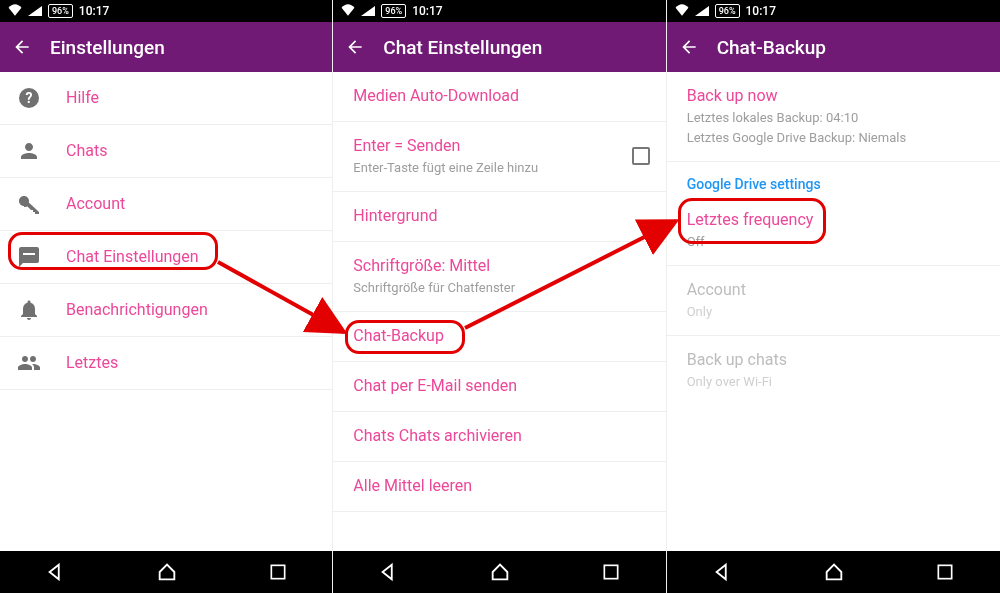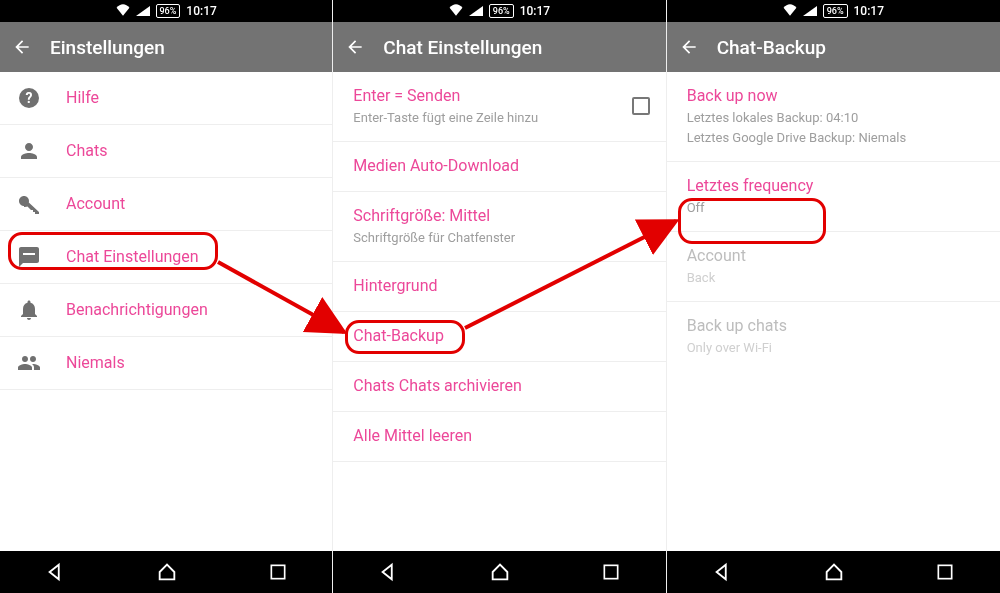--- a/index.html
+++ b/index.html
@@ -23,21 +23,21 @@
   }
   .screen:last-child { border-right: none; }
 
   
   .statusbar {
     height: 22px;
     background: #000;
     color: #fff;
     display: flex;
     align-items: center;
-    justify-content: center;
+    justify-content: flex-start;
     gap: 6px;
     padding: 0 8px;
     font-size: 12px;
     font-weight: 500;
   }
   .statusbar .sig {
     width: 0; height: 0;
     border-right: 14px solid #fff;
     border-top: 10px solid transparent;
   }
@@ -49,21 +49,21 @@
     border: 1px solid #fff;
     border-radius: 2px;
     font-size: 9px;
     padding: 0 3px;
     line-height: 12px;
   }
 
   
   .appbar {
     height: 50px;
-    background: #737373;
+    background: #701a75;
     color: #fff;
     display: flex;
     align-items: center;
     padding: 0 12px;
     gap: 18px;
   }
   .appbar .back svg { display:block; }
   .appbar .title { font-size: 19px; font-weight: 500; }
 
   
@@ -179,21 +179,21 @@
             </svg>
           </span>
         <span class="txt"><span class="lbl">Benachrichtigungen</span></span>
       </div>
       <div class="row">
         <span class="ico">
             <svg width="24" height="24" viewBox="0 0 24 24">
               <path d="M16 11c1.7 0 3-1.3 3-3s-1.3-3-3-3-3 1.3-3 3 1.3 3 3 3zm-8 0c1.7 0 3-1.3 3-3S9.7 5 8 5 5 6.3 5 8s1.3 3 3 3zm0 2c-2.3 0-7 1.2-7 3.5V19h14v-2.5c0-2.3-4.7-3.5-7-3.5zm8 0c-.3 0-.6 0-1 .1 1.2.9 2 2 2 3.4V19h6v-2.5c0-2.3-4.7-3.5-7-3.5z"></path>
             </svg>
           </span>
-        <span class="txt"><span class="lbl">Niemals</span></span>
+        <span class="txt"><span class="lbl">Letztes</span></span>
       </div>
     </div>
     <div class="navbar">
       <span>
           <svg width="22" height="22" viewBox="0 0 24 24">
             <path fill="none" stroke="#fff" stroke-width="2" d="M15 4 L5 12 L15 20 Z"></path>
           </svg>
         </span>
       <span>
           <svg width="22" height="22" viewBox="0 0 24 24">
@@ -222,34 +222,37 @@
     <div class="appbar">
       <span class="back">
           <svg width="20" height="20" viewBox="0 0 24 24">
             <path fill="#fff" d="M20 11H7.8l5.6-5.6L12 4l-8 8 8 8 1.4-1.4L7.8 13H20z"></path>
           </svg>
         </span>
       <span class="title">Chat Einstellungen</span>
     </div>
     <div class="list">
       <div class="row noicon">
+        <span class="txt"><span class="lbl">Medien Auto-Download</span></span>
+      </div>
+      <div class="row noicon">
         <span class="txt"><span class="lbl">Enter = Senden</span><br><span class="sub">Enter-Taste fügt eine Zeile hinzu</span></span>
         <span class="chk"></span>
       </div>
       <div class="row noicon">
-        <span class="txt"><span class="lbl">Medien Auto-Download</span></span>
+        <span class="txt"><span class="lbl">Hintergrund</span></span>
       </div>
       <div class="row noicon">
         <span class="txt"><span class="lbl">Schriftgröße: Mittel</span><br><span class="sub">Schriftgröße für Chatfenster</span></span>
       </div>
       <div class="row noicon">
-        <span class="txt"><span class="lbl">Hintergrund</span></span>
-      </div>
-      <div class="row noicon">
         <span class="txt"><span class="lbl">Chat-Backup</span></span>
+      </div>
+      <div class="row noicon">
+        <span class="txt"><span class="lbl">Chat per E-Mail senden</span></span>
       </div>
       <div class="row noicon">
         <span class="txt"><span class="lbl">Chats Chats archivieren</span></span>
       </div>
       <div class="row noicon">
         <span class="txt"><span class="lbl">Alle Mittel leeren</span></span>
       </div>
     </div>
     <div class="navbar">
       <span>
@@ -287,25 +290,26 @@
             <path fill="#fff" d="M20 11H7.8l5.6-5.6L12 4l-8 8 8 8 1.4-1.4L7.8 13H20z"></path>
           </svg>
         </span>
       <span class="title">Chat-Backup</span>
     </div>
     <div class="list">
       <div class="row noicon" style="align-items:flex-start;">
         <span class="txt"><span class="lbl">Back up now</span><br><span class="sub" style="white-space:pre-line">Letztes lokales Backup: 04:10
 Letztes Google Drive Backup: Niemals</span></span>
       </div>
+      <div class="section-header">Google Drive settings</div>
       <div class="row noicon">
         <span class="txt"><span class="lbl">Letztes frequency</span><br><span class="sub">Off</span></span>
       </div>
       <div class="row noicon disabled">
-        <span class="txt"><span class="lbl">Account</span><br><span class="sub">Back</span></span>
+        <span class="txt"><span class="lbl">Account</span><br><span class="sub">Only</span></span>
       </div>
       <div class="row noicon disabled" style="border-bottom:none">
         <span class="txt"><span class="lbl">Back up chats</span><br><span class="sub">Only over Wi-Fi</span></span>
       </div>
     </div>
     <div class="navbar">
       <span>
           <svg width="22" height="22" viewBox="0 0 24 24">
             <path fill="none" stroke="#fff" stroke-width="2" d="M15 4 L5 12 L15 20 Z"></path>
           </svg>

